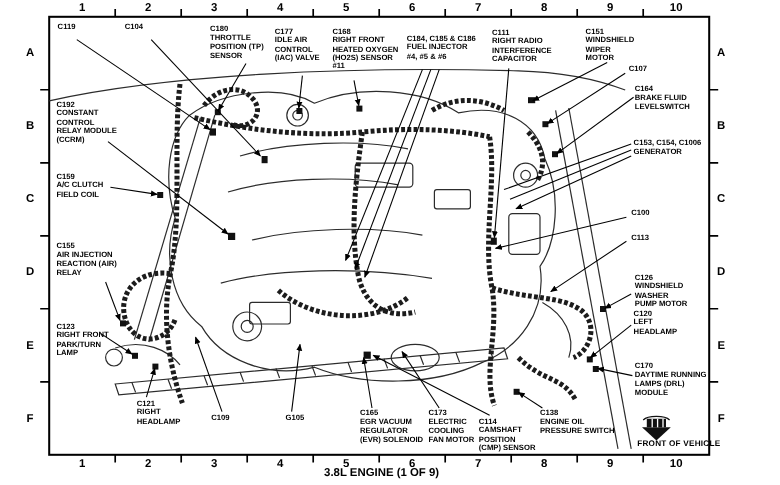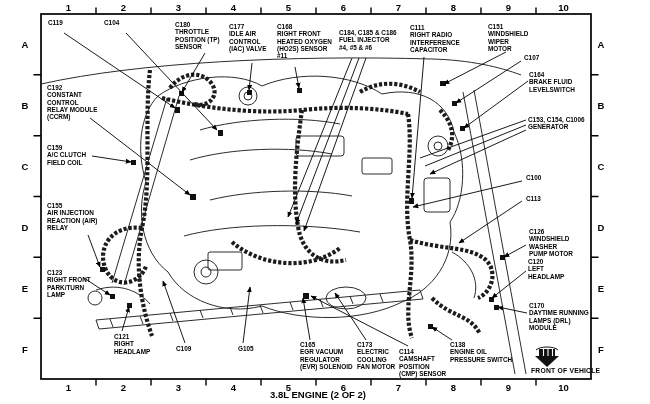--- a/index.html
+++ b/index.html
@@ -153,21 +153,21 @@
     </g>
 
     <g>
       <path d="M539,349 h16 v7 h-16 Z" fill="#111"></path>
       <path d="M535,356 L559,356 L547,367 Z" fill="#111"></path>
       <path d="M543.5,349 v7 M548,349 v7 M552.5,349 v7" stroke="#fff" stroke-width="1.1"></path>
       <path d="M536,350 C540,346 554,346 558,350" stroke="#111" fill="none" stroke-width="1"></path>
     </g>
   </svg>
 
-  <div class="diagram-title">3.8L ENGINE (2 OF 2)</div>
+  <div class="diagram-title">3.8L ENGINE (1 OF 9)</div>
   <div class="fov-label">FRONT OF VEHICLE</div>
 
 <div class="gridnum" style="left: 68.5px; top: 6.5px;">1</div>
     <div class="gridnum" style="left: 68.5px; top: 387px;">1</div>
     <div class="gridnum" style="left: 123.5px; top: 6.5px;">2</div>
     <div class="gridnum" style="left: 123.5px; top: 387px;">2</div>
     <div class="gridnum" style="left: 178.5px; top: 6.5px;">3</div>
     <div class="gridnum" style="left: 178.5px; top: 387px;">3</div>
     <div class="gridnum" style="left: 233.5px; top: 6.5px;">4</div>
     <div class="gridnum" style="left: 233.5px; top: 387px;">4</div>

